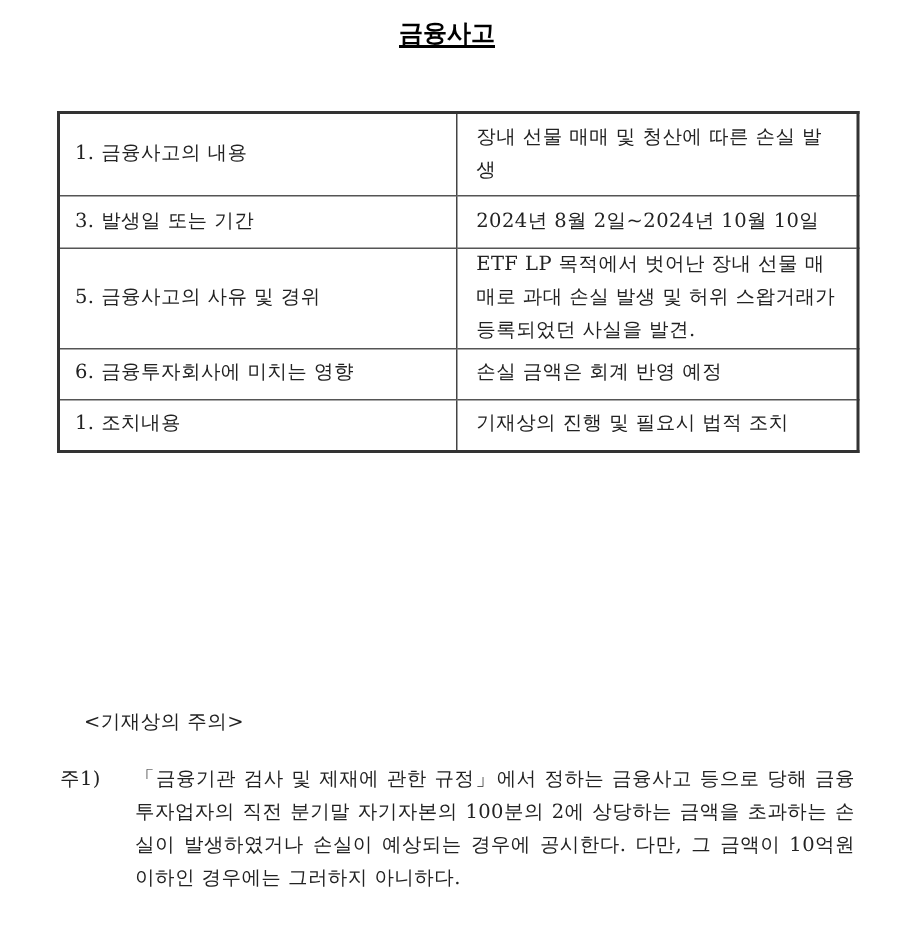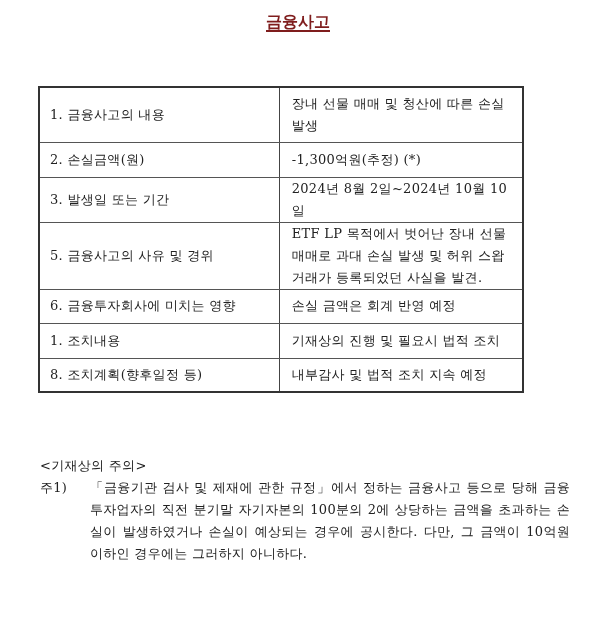--- a/index.html
+++ b/index.html
@@ -17,32 +17,32 @@
     }
     .title {
       position: absolute;
       left: 0;
       top: 12px;
       width: 596px;
       text-align: center;
       font-family: Liberation Sans, sans-serif;
       font-weight: bold;
       font-size: 16px;
-      color: #7f1d1d;
+      color: #000000;
     }
     .title span {
       text-decoration: underline;
       text-underline-offset: 3px;
       text-decoration-thickness: 2px;
     }
     table.info {
       position: absolute;
       left: 38px;
-      top: 86px;
-      width: 486px;
+      top: 74px;
+      width: 535px;
       border-collapse: collapse;
       border: 2px solid #333333;
       font-size: 13px;
       letter-spacing: 0.3px;
     }
     table.info td {
       border: 1px solid #555555;
       padding: 0 10px;
       vertical-align: middle;
       line-height: 22px;
@@ -59,21 +59,21 @@
       position: absolute;
       left: 40px;
       top: 455px;
       width: 530px;
       font-size: 13px;
       line-height: 22px;
       letter-spacing: 0.3px;
       color: #222222;
     }
     .note-heading {
-      margin: 0;
+      margin: 16px;
     }
     .note {
       display: flex;
       margin: 0;
       gap: 20px;
     }
     .note-marker {
       flex: 0 0 auto;
       white-space: nowrap;
     }
@@ -91,43 +91,35 @@
   <span>금융사고</span>
 </div>
 
 <table class="info">
   <tbody>
     <tr style="height:55px">
       <td class="label">1. 금융사고의 내용</td>
       <td class="value">장내 선물 매매 및 청산에 따른 손실 발생</td>
     </tr>
     <tr style="height:35px">
-      <td class="label">2. 손실금액(원)</td>
-      <td class="value">-1,300억원(추정) (*)</td>
-    </tr>
-    <tr style="height:35px">
       <td class="label">3. 발생일 또는 기간</td>
       <td class="value">2024년 8월 2일~2024년 10월 10일</td>
     </tr>
     <tr style="height:58px">
       <td class="label">5. 금융사고의 사유 및 경위</td>
       <td class="value">ETF LP 목적에서 벗어난 장내 선물 매매로 과대 손실 발생 및 허위 스왑거래가 등록되었던 사실을 발견.</td>
     </tr>
     <tr style="height:34px">
       <td class="label">6. 금융투자회사에 미치는 영향</td>
       <td class="value">손실 금액은 회계 반영 예정</td>
     </tr>
     <tr style="height:35px">
       <td class="label">1. 조치내용</td>
       <td class="value">기재상의 진행 및 필요시 법적 조치</td>
     </tr>
-    <tr style="height:34px">
-      <td class="label">8. 조치계획(향후일정 등)</td>
-      <td class="value">내부감사 및 법적 조치 지속 예정</td>
-    </tr>
   </tbody>
 </table>
 
 <div class="notes">
   <p class="note-heading">&lt;기재상의 주의&gt;</p>
   <div class="note note1">
     <span class="note-marker">주1)</span>
     <span class="note-text">「금융기관 검사 및 제재에 관한 규정」에서 정하는 금융사고 등으로 당해 금융투자업자의 직전 분기말 자기자본의 100분의 2에 상당하는 금액을 초과하는 손실이 발생하였거나 손실이 예상되는 경우에 공시한다. 다만, 그 금액이 10억원 이하인 경우에는 그러하지 아니하다.</span>
   </div>
 </div>

